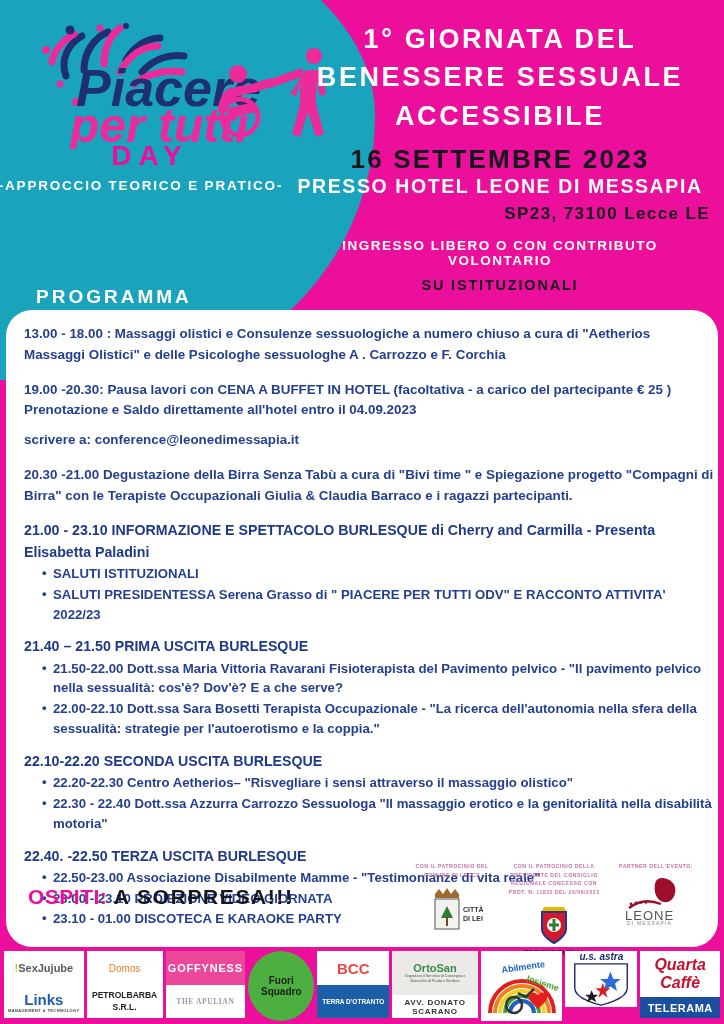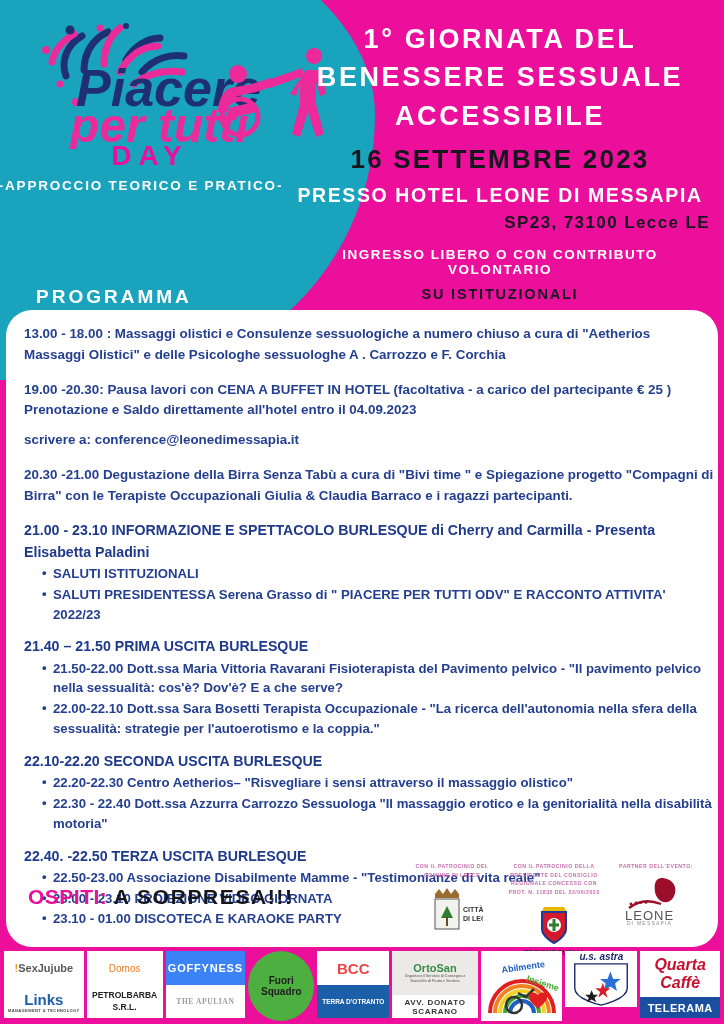--- a/index.html
+++ b/index.html
@@ -52,21 +52,21 @@
   }
   .hdr-big {
     font-size: 27px; font-weight: 800; letter-spacing: 2.6px; line-height: 1.42;
     color: #ffffff;
   }
   .hdr-date {
     font-size: 26px; font-weight: 800; letter-spacing: 2.2px;
     color: #16161d; margin-top: 9px;
   }
   .hdr-venue {
-    font-size: 19.5px; font-weight: 700; letter-spacing: 1.6px; margin-top: 9px;
+    font-size: 19.5px; font-weight: 700; letter-spacing: 1.6px; margin-top: 0;
     color: #ffffff;
   }
   .hdr-addr {
     font-size: 17px; font-weight: 700; letter-spacing: 1.4px; margin-top: 6px;
     color: #16161d;
     text-align: right;
   }
   .hdr-free {
     font-size: 13.5px; font-weight: 700; letter-spacing: 1.5px; margin-top: 14px;
     color: #ffffff;
@@ -319,21 +319,21 @@
     <div class="sp-col" style="width:78px">
       <div class="sp" style="height:34px">
         <span style="font-size:10px;color:#ef7d22;font-weight:400">Domos</span>
       </div>
       <div class="sp" style="height:33px;font-size:8.5px;color:#222;line-height:1.3">
         <span>PETROLBARBA S.R.L.</span>
       </div>
     </div>
 
     <div class="sp-col" style="width:82px">
-      <div class="sp" style="height:34px;background:#3b82f6">
+      <div class="sp" style="height:34px;background:#ec4899">
         <span style="font-size:11px;color:#fff;letter-spacing:.8px">GOFFYNESS</span>
       </div>
       <div class="sp" style="height:33px">
         <span style="font-size:7.5px;color:#9a9aa8;font-family:'Liberation Serif',serif;letter-spacing:.6px">THE APULIAN</span>
       </div>
     </div>
 
     <div class="sp-col" style="width:68px">
       <div class="sp" style="height:70px;background:#4caf3f;border-radius:50%;flex-direction:column">
         <span style="font-size:10px;color:#1e1e1e;line-height:1.1;text-align:center">Fuori Squadro</span>

